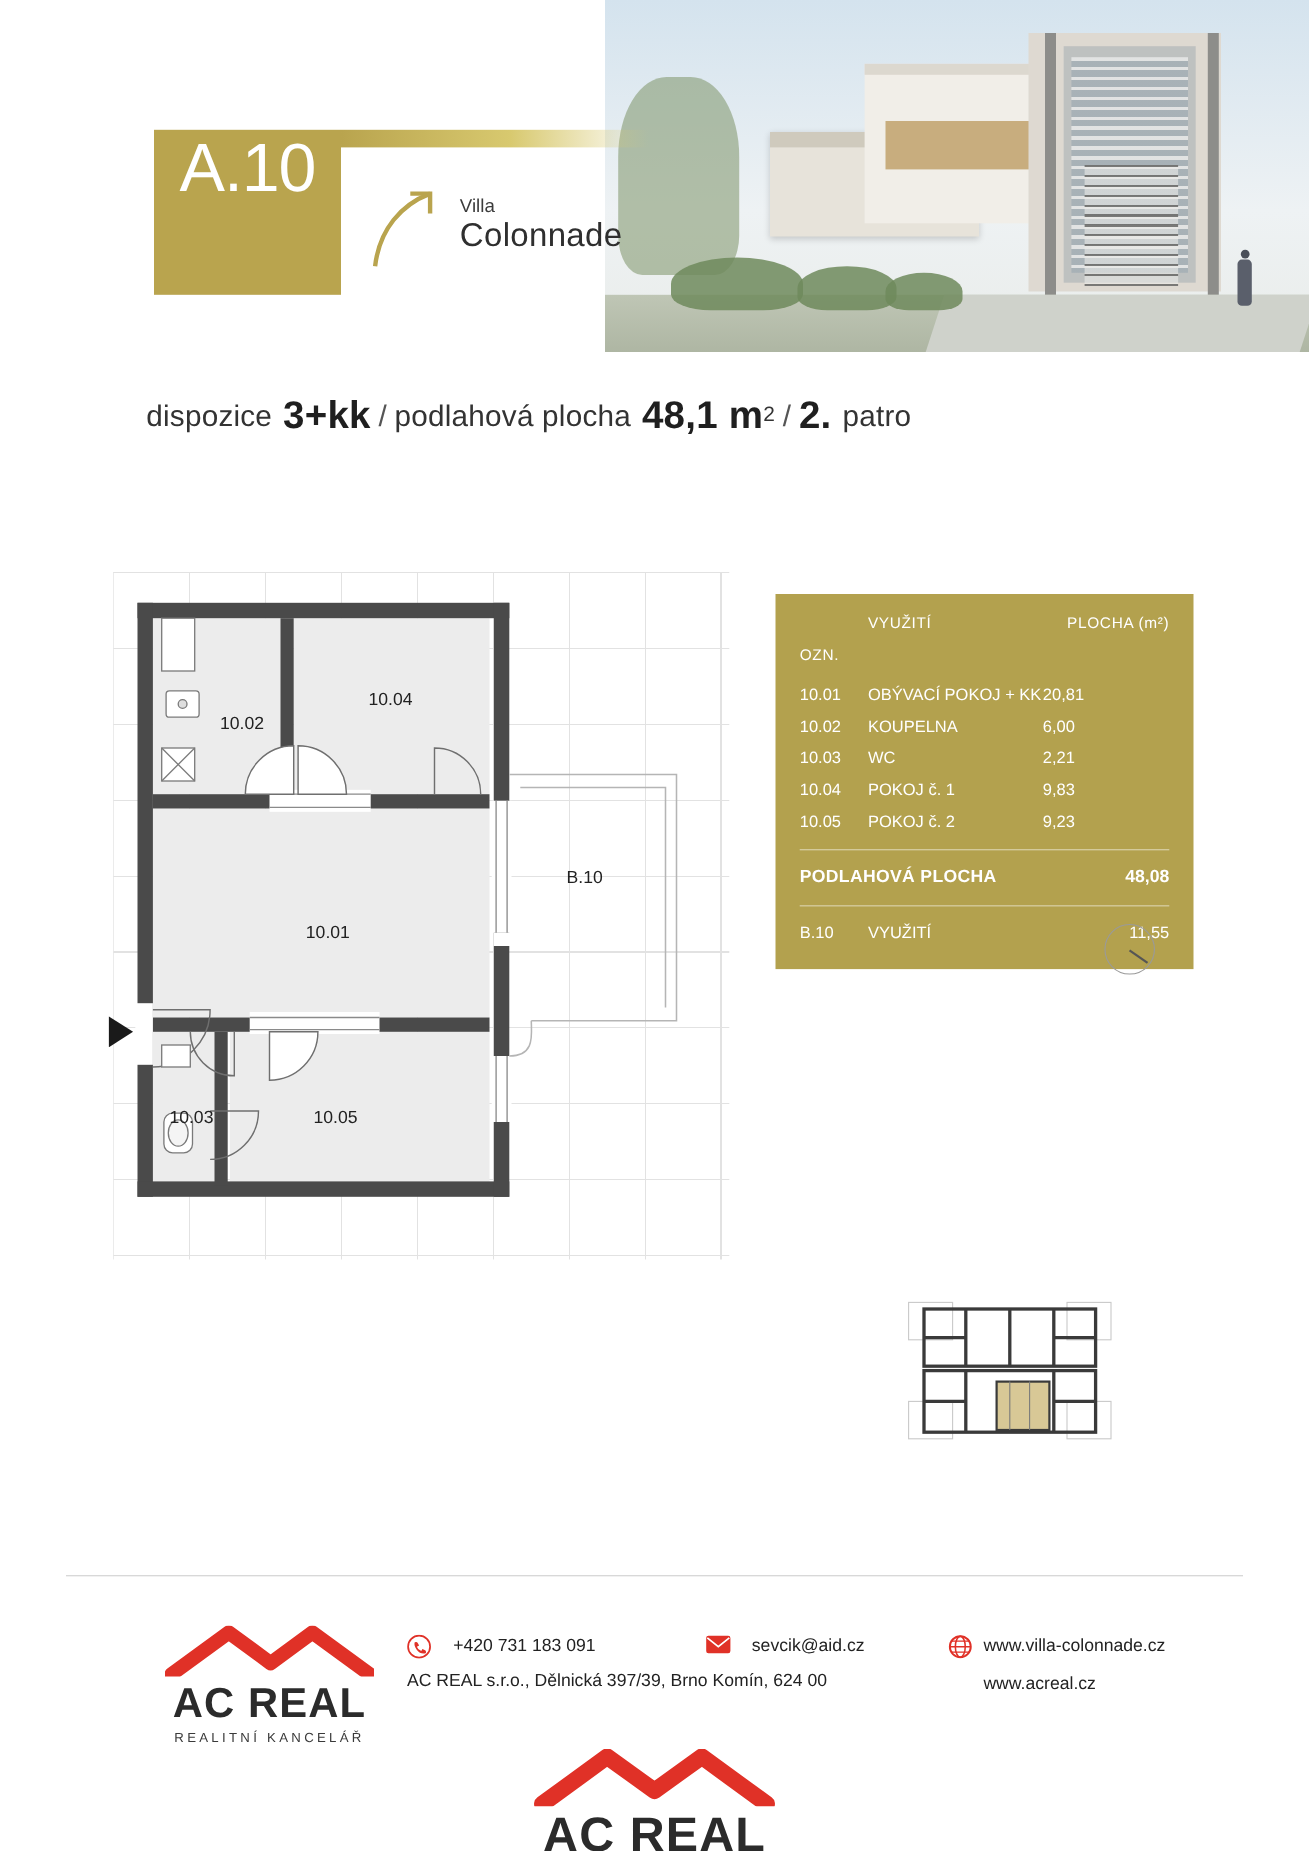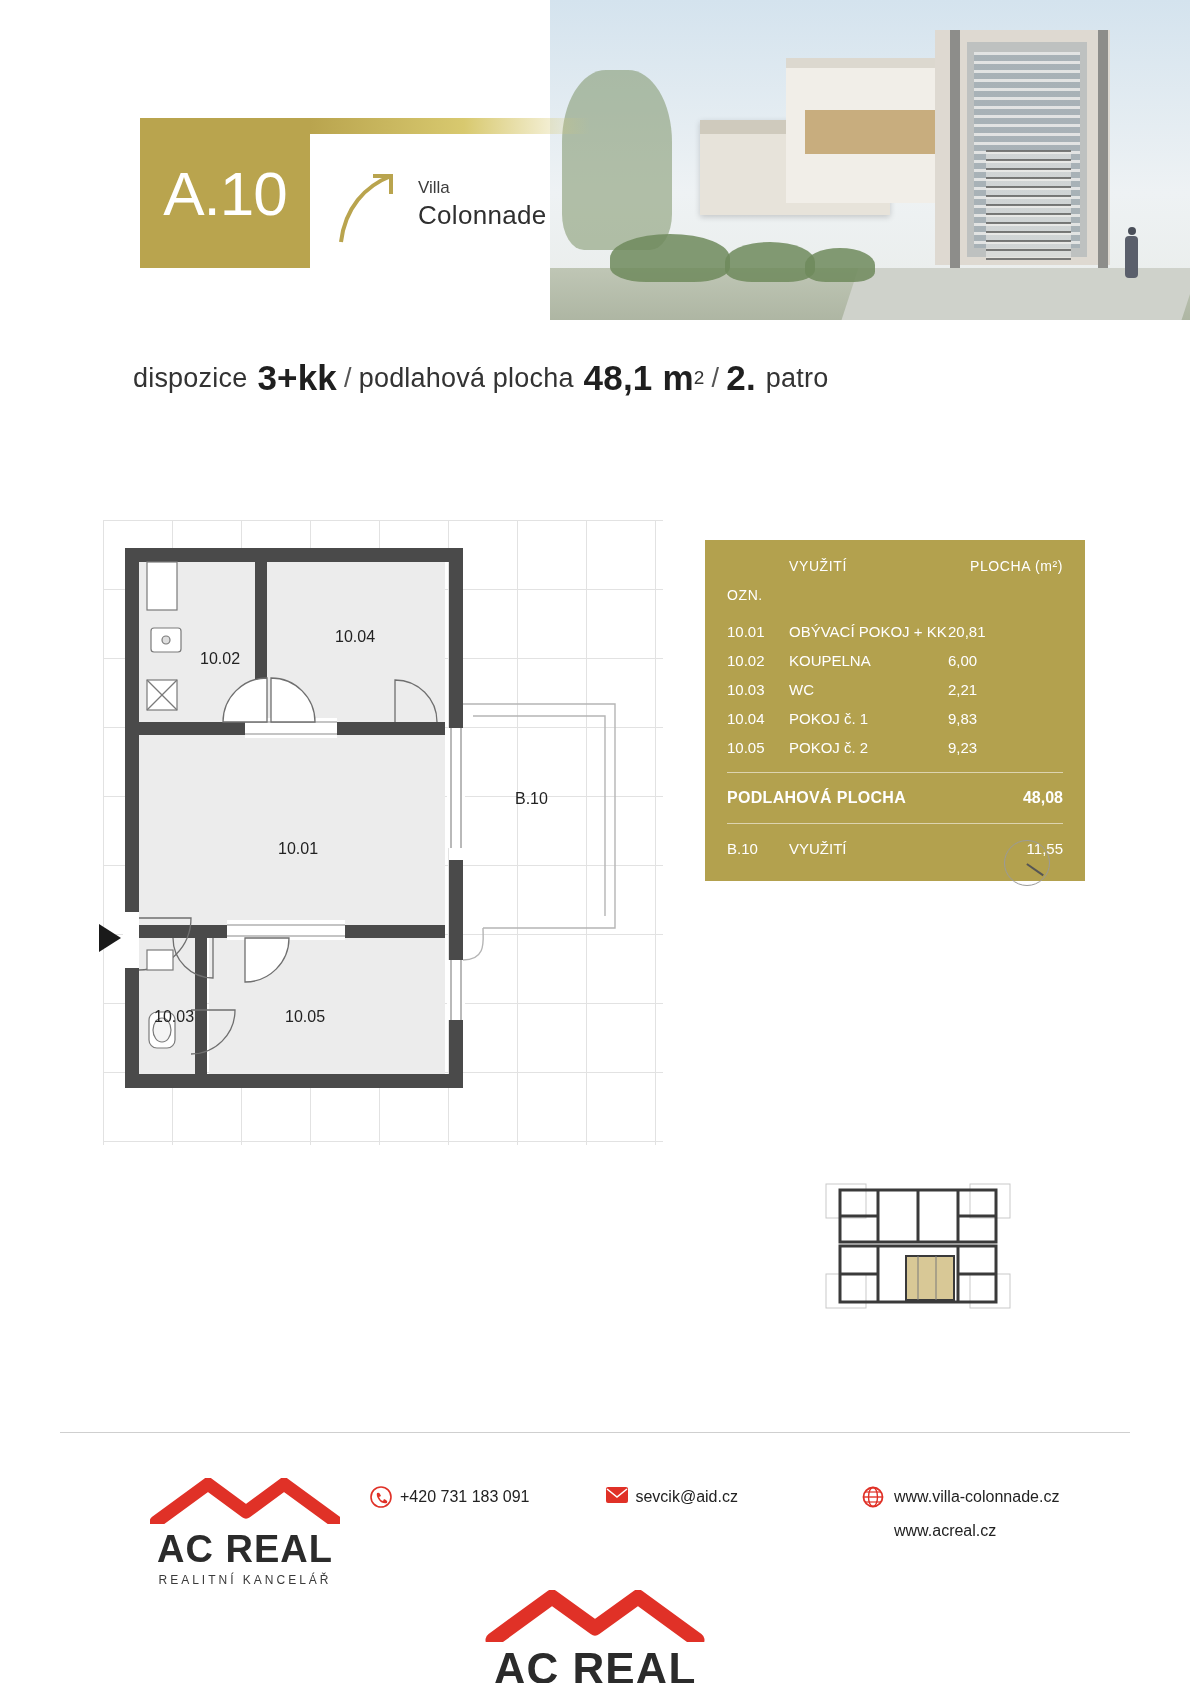--- a/index.html
+++ b/index.html
@@ -42,35 +42,35 @@
   .hp-ground { position:absolute; left:0; bottom:0; width:100%; height:52px; background:linear-gradient(to bottom,#bfc6b5,#aeb6a3);}
   .hp-path { position:absolute; left:300px; bottom:0; width:340px; height:52px; background:#cfd2cb; transform:skewX(-18deg);}
   .hp-bush { position:absolute; bottom:38px; height:48px; border-radius:50% 50% 30% 30%; background:#6f8a5c; opacity:.85;}
   .hp-tree { position:absolute; left:12px; top:70px; width:110px; height:180px; background:#7d9468; opacity:.55; border-radius:40% 40% 20% 20%;}
   .hp-person { position:absolute; left:575px; bottom:42px; width:13px; height:42px; background:#5a5f6b; border-radius:4px;}
   .hp-person:after { content:""; position:absolute; left:3px; top:-9px; width:8px; height:8px; border-radius:50%; background:#4a4f59;}
 
   .logo-block {
     position:absolute; left:140px; top:118px; width:170px; height:150px;
     background:#b9a44e;
-    display:flex; align-items:center; justify-content:center;
+    display:flex; justify-content:center;
   }
   .logo-block .code {
     color:#ffffff; font-size:62px; font-weight:400; letter-spacing:-1px;
     font-family:"Liberation Sans", sans-serif;
   }
   .gold-bar {
     position:absolute; left:310px; top:118px; width:280px; height:16px;
     background:linear-gradient(to right,#b9a44e 0%, #d8c96f 55%, rgba(216,201,111,0) 100%);
   }
   .brand {
     position:absolute; left:418px; top:178px;
   }
   .brand .b-villa { font-size:17px; color:#3c3c3c; line-height:20px; }
-  .brand .b-name { font-size:26px; color:#2f2f2f; line-height:34px; letter-spacing:.3px;}
+  .brand .b-name { font-size:30px; color:#2f2f2f; line-height:34px; letter-spacing:.3px;}
   .swoosh {
     position:absolute; left:335px; top:168px; width:62px; height:80px;
   }
 
   
   .subtitle {
     position:absolute; left:133px; top:358px; width:950px;
     font-size:27px; color:#333; letter-spacing:.2px;
     display:flex; align-items:center; gap:0px; white-space:nowrap;
   }
@@ -142,21 +142,21 @@
     position:absolute; left:60px; top:1432px; width:1070px; height:1px; background:#cfcfcf;
   }
   .footer { position:absolute; left:0; top:1450px; width:1190px; height:233px; }
 
   .acreal-logo { position:absolute; left:120px; top:28px; width:250px; text-align:center; }
   .acreal-logo .chev { position:relative; width:190px; height:46px; margin:0 auto 4px auto; }
   .acreal-logo .ac-name { font-size:38px; font-weight:bold; letter-spacing:1px; color:#2b2b2b; }
   .acreal-logo .ac-sub { font-size:12px; letter-spacing:3px; color:#3a3a3a; margin-top:2px;}
 
   .contact { position:absolute; left:370px; top:36px; width:460px; font-size:16px; color:#222; }
-  .contact .line { display:flex; align-items:center; gap:8px; margin-bottom:12px; }
+  .contact .line { display:flex; align-items:center; gap:20px; margin-bottom:12px; }
   .contact .addr { margin-top:4px; font-size:16px; color:#222; }
 
   .web { position:absolute; left:862px; top:36px; font-size:16px; color:#222; }
   .web .line { display:flex; align-items:center; gap:10px; margin-bottom:14px;text-align:center; }
 
   .acreal-logo2 { position:absolute; left:430px; top:140px; width:330px; text-align:center; }
   .acreal-logo2 .chev { position:relative; width:220px; height:52px; margin:0 auto 2px auto; }
   .acreal-logo2 .ac-name { font-size:44px; font-weight:bold; letter-spacing:1px; color:#2b2b2b; }
 
   .icon-circle {
@@ -416,20 +416,21 @@
       <span>+420 731 183 091</span>
       <span style="display:inline-block;width:60px"></span>
       <span class="icon-circle">
         <svg viewBox="0 0 24 18" width="24" height="18">
           <rect x="1" y="1" width="22" height="16" rx="2" fill="#e03127"></rect>
           <path d="M2 3 L12 11 L22 3" stroke="#ffffff" stroke-width="1.6" fill="none"></path>
         </svg>
       </span>
       <span>sevcik@aid.cz</span>
     </div>
+    <div class="addr">AC REAL s.r.o., Dělnická 397/39, Brno Komín, 624 00</div>
   </div>
 
   <div class="web">
     <div class="line">
       <span class="icon-circle">
         <svg viewBox="0 0 22 22" width="22" height="22">
           <circle cx="11" cy="11" r="9.5" fill="none" stroke="#e03127" stroke-width="1.8"></circle>
           <ellipse cx="11" cy="11" rx="4.5" ry="9.5" fill="none" stroke="#e03127" stroke-width="1.4"></ellipse>
           <line x1="1.5" y1="11" x2="20.5" y2="11" stroke="#e03127" stroke-width="1.4"></line>
           <line x1="3.2" y1="6" x2="18.8" y2="6" stroke="#e03127" stroke-width="1.2"></line>

